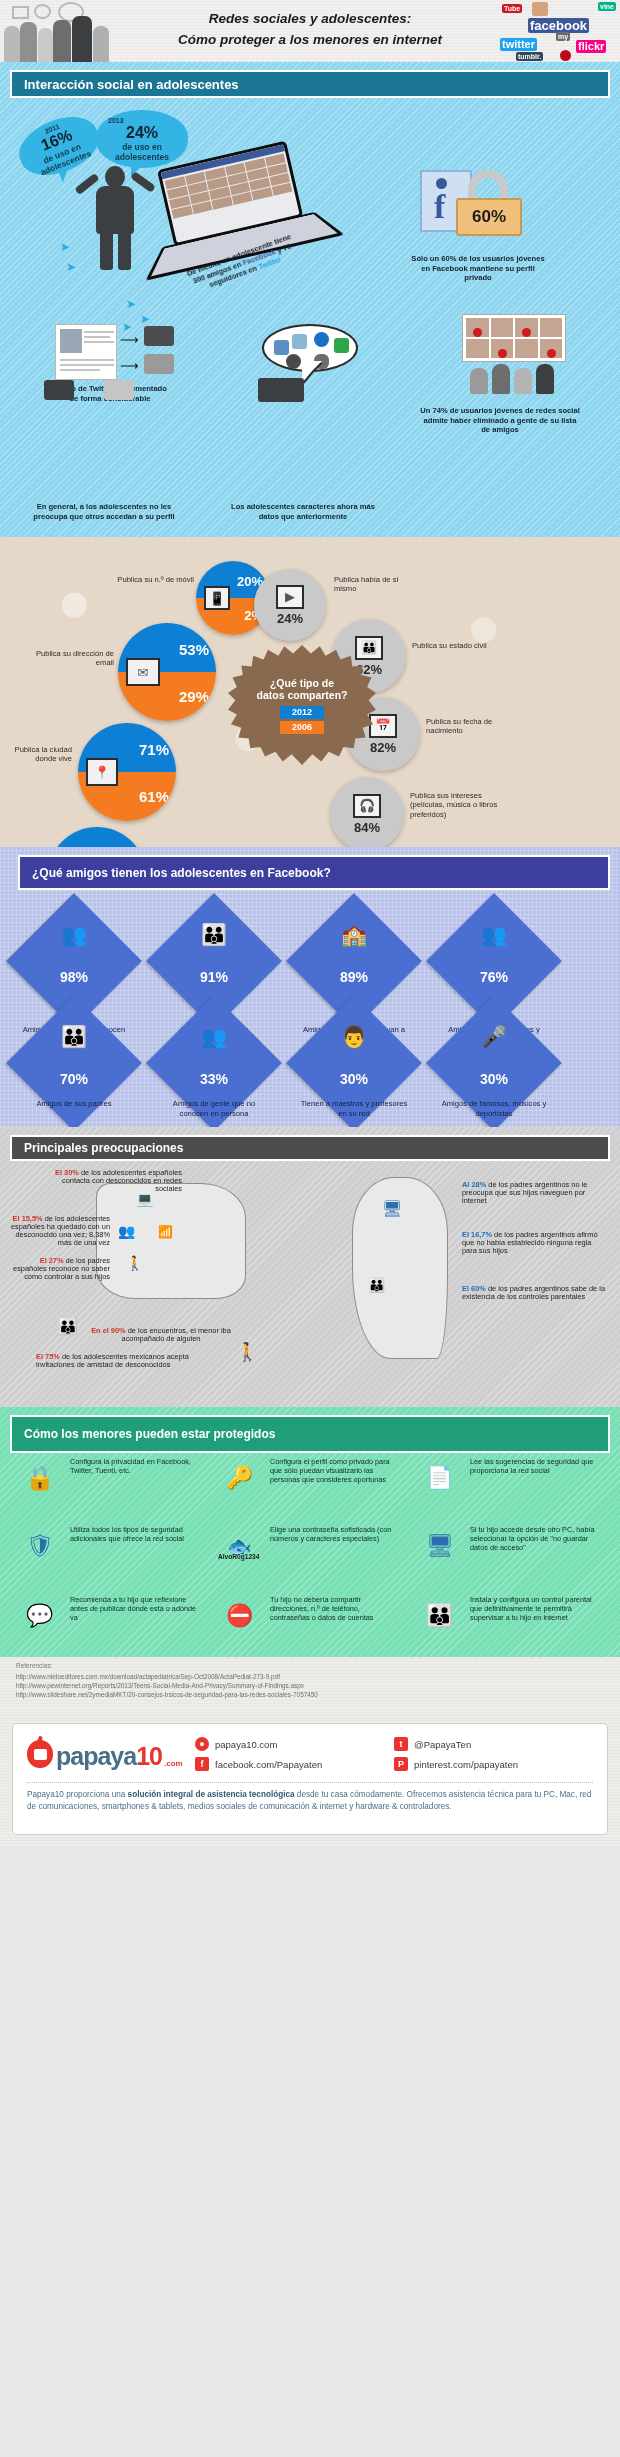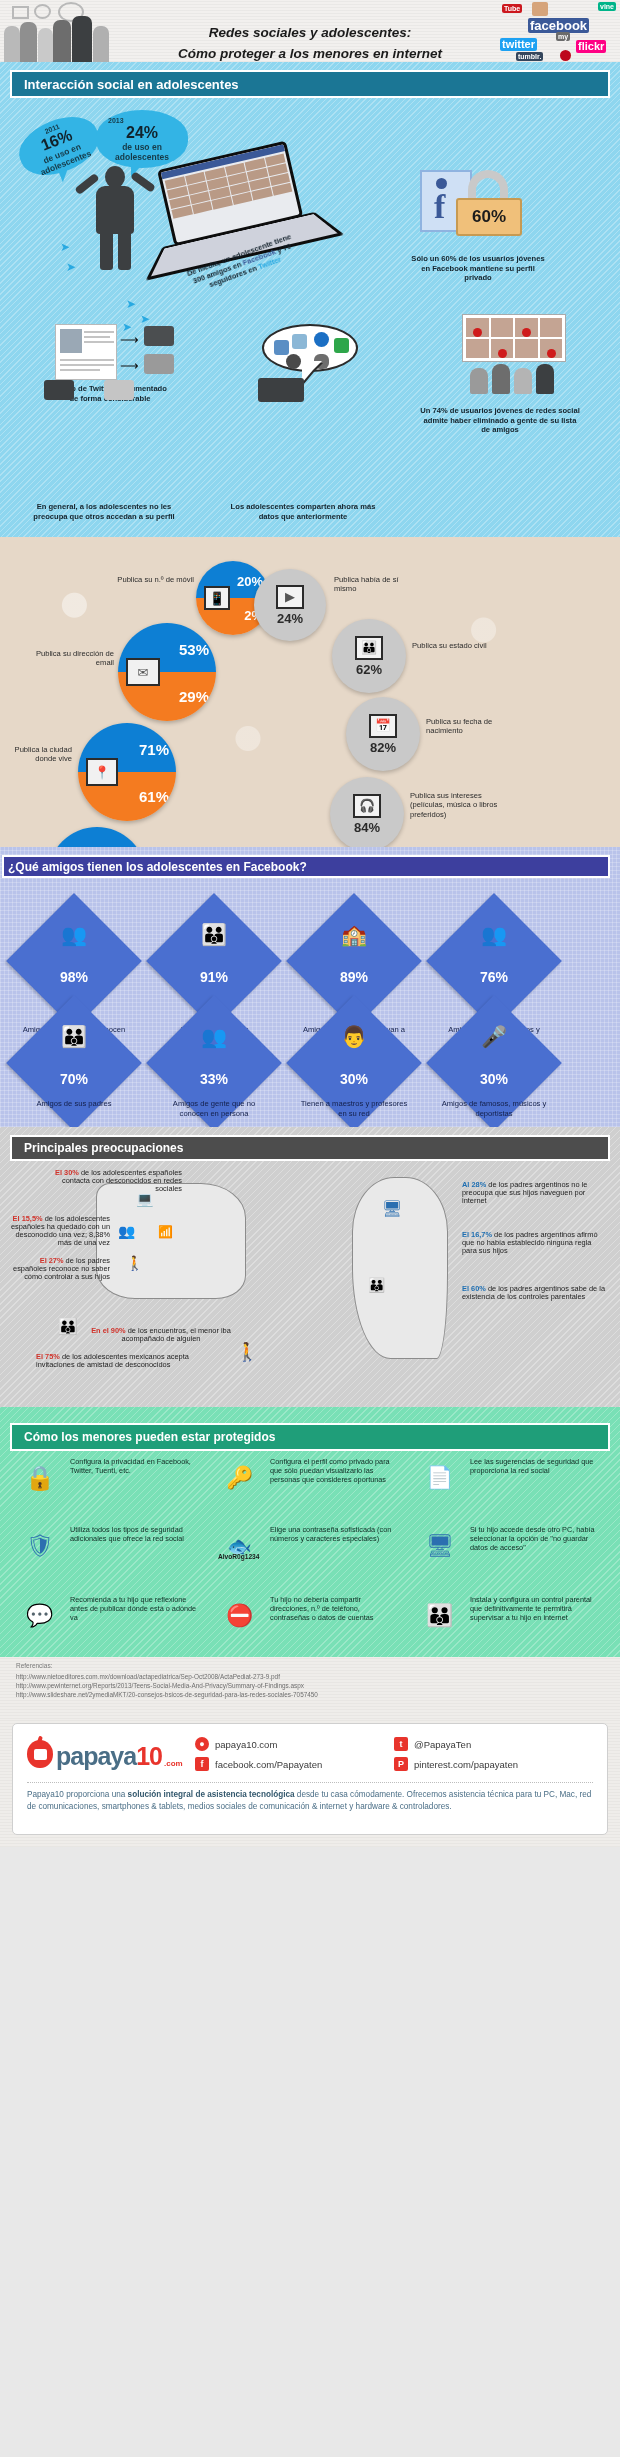--- a/index.html
+++ b/index.html
@@ -10,21 +10,21 @@
   }
   .page { width: 620px; height: 2457px; position: relative; }
 
   
   .header {
     height: 62px; background: #f2f0ee; position: relative; overflow: hidden;
     background-image: repeating-linear-gradient(0deg, rgba(0,0,0,.035) 0 1px, transparent 1px 3px);
   }
   .header-title {
     position: absolute; left: 120px; top: 8px; width: 380px; text-align: center;
-    font-style: italic; font-weight: bold; font-size: 13.5px; line-height: 21px; color: #1b1b1b; margin-top: 14px;
+    font-style: italic; font-weight: bold; font-size: 13.5px; line-height: 21px; color: #1b1b1b;
   }
   .header-people { position: absolute; left: 0; top: 0; width: 118px; height: 62px; }
   .hp { position: absolute; bottom: 0; border-radius: 7px 7px 0 0; }
   .bubble-o { position: absolute; border: 2px solid #b9b9b9; border-radius: 50%; background: transparent; }
   .bubble-sq { position: absolute; border: 2px solid #b9b9b9; }
   .header-logos { position: absolute; right: 0; top: 0; width: 122px; height: 62px; overflow: hidden; }
   .lg { position: absolute; font-size: 7px; font-weight: bold; color: #fff; border-radius: 2px;
         padding: 1px 2px; line-height: 1; white-space: nowrap; }
 
   
@@ -156,23 +156,23 @@
   .y2012 { background: #0d7fd4; }
   .y2006 { background: #f47b20; margin-top: 2px; }
 
   
   .sec3 {
     position: relative; height: 280px; background: #b9c3ea;
     background-image: repeating-linear-gradient(0deg, rgba(255,255,255,.22) 0 1px, transparent 1px 4px),
                       repeating-linear-gradient(90deg, rgba(255,255,255,.22) 0 1px, transparent 1px 4px);
   }
   .band3 {
-    position: absolute; left: 2px; right: 10px; top: 8px; height: 23px;
+    position: absolute; left: 18px; right: 10px; top: 8px; height: 35px;
     background: #3d3f9e; border: 2px solid #fff; display: flex; align-items: center;
-    padding-left: 4px; color: #fff; font-weight: bold; font-size: 12px;
+    padding-left: 12px; color: #fff; font-weight: bold; font-size: 12px;
   }
   .diamond {
     position: absolute; width: 96px; height: 96px; background: #4a6fd0; transform: rotate(45deg);
     box-shadow: 0 2px 3px rgba(0,0,0,.2);
   }
   .dpct {
     position: absolute; width: 96px; text-align: center; font-size: 14px; font-weight: bold;
     color: #fff; z-index: 3;
   }
   .dicon { position: absolute; width: 96px; text-align: center; z-index: 3; color: #1d2c5c; }
@@ -192,23 +192,23 @@
   .mtxt b.r { color: #d0342c; }
   .mtxt b.b { color: #1f6fb2; }
   .spainmap, .argmap { position: absolute; background: #e9e9e9; border: 1.5px solid #8c8c8c; }
 
   
   .sec5 {
     position: relative; height: 250px; background: #79e0b6;
     background-image: repeating-linear-gradient(135deg, rgba(255,255,255,.25) 0 1px, transparent 1px 5px);
   }
   .band5 {
-    position: absolute; left: 10px; right: 10px; top: 8px; height: 28px;
+    position: absolute; left: 10px; right: 10px; top: 8px; height: 38px;
     background: #1f9e79; border: 2px solid #fff; display: flex; align-items: center;
-    padding-left: 12px; color: #fff; font-weight: bold; font-size: 12px; margin-top: 8px;
+    padding-left: 12px; color: #fff; font-weight: bold; font-size: 12px;
   }
   .tipcell { position: absolute; width: 186px; }
   .tipart {
     position: absolute; left: 0; top: 0; width: 52px; height: 46px;
     display: flex; align-items: center; justify-content: center;
   }
   .tiptxt { position: absolute; left: 56px; top: 2px; width: 128px; font-size: 7.3px; line-height: 9.2px; color: #0f2c23; }
 
   
   .refs {
@@ -381,21 +381,21 @@
 
     <div class="bubble-apps">
       <span class="app" style="left:10px;top:14px;background:#5a8ec4;"></span>
       <span class="app" style="left:28px;top:8px;background:#8bb7d6;"></span>
       <span class="app" style="left:50px;top:6px;background:#1b6fc4;border-radius:50%;"></span>
       <span class="app" style="left:70px;top:12px;background:#2ea64a;"></span>
       <span class="app" style="left:22px;top:28px;background:#4a4a4a;border-radius:50%;"></span>
       <span class="app" style="left:50px;top:28px;background:#6d6d6d;border-radius:6px;"></span>
     </div>
     <span class="mini" style="left:258px;top:316px;width:46px;height:24px;background:#3c3f41;border-radius:3px;"></span>
-    <div class="cap" style="left:228px;top:440px;width:150px;">Los adolescentes comparten ahora más datos que anteriormente</div>
+    <div class="cap" style="left:228px;top:440px;width:150px;">Los adolescentes caracteres ahora más datos que anteriormente</div>
 
     <div class="fgrid">
       <i class="del"></i>
         <i></i>
         <i class="del"></i>
         <i></i>
       <i></i>
         <i class="del"></i>
         <i></i>
         <i class="del"></i>
@@ -477,20 +477,25 @@
       <span class="gp">82%</span>
     </div>
     <div class="dlbl" style="left:426px;top:180px;width:80px;">Publica su fecha de nacimiento</div>
 
     <div class="gball" style="left:330px;top:240px;width:74px;height:74px;">
       <span class="gi">🎧</span>
       <span class="gp">84%</span>
     </div>
     <div class="dlbl" style="left:410px;top:254px;width:92px;">Publica sus intereses (películas, música o libros preferidos)</div>
 
+    <div class="starburst">
+      <div class="sb-t" style="width:92px;">¿Qué tipo de datos comparten?</div>
+      <div class="sb-y y2012">2012</div>
+      <div class="sb-y y2006">2006</div>
+    </div>
   </div>
 
   <div class="sec3">
     <div class="band3">
       <span>¿Qué amigos tienen los adolescentes en Facebook?</span>
     </div>
 
     <div class="diamond" style="left:26px;top:66px;"></div>
     <div class="dicon" style="left:26px;top:76px;font-size:21px;">👥</div>
     <div class="dpct" style="left:26px;top:122px;">98%</div>

